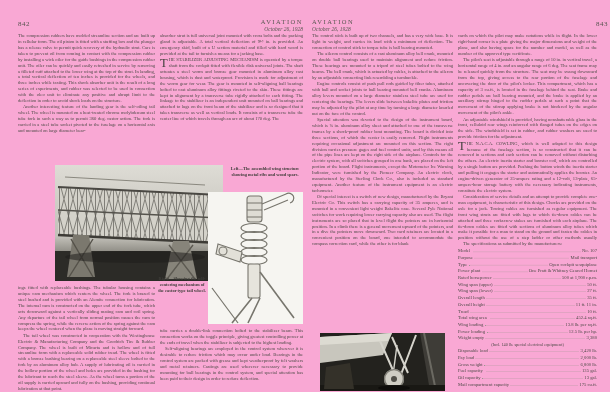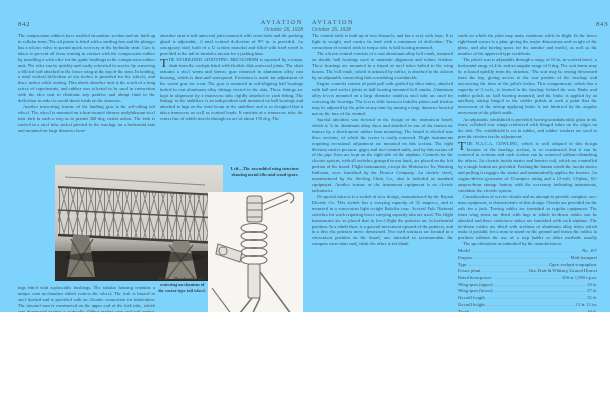--- a/index.html
+++ b/index.html
@@ -1,16 +1,16 @@
 <!DOCTYPE html>
 <html><head>
 <meta charset="utf-8">
 <style>
   html,body{margin:0;padding:0;background:#ffffff;}
-  #canvas{position:relative;width:610px;height:312px;background:#7dd3fc;overflow:hidden;
+  #canvas{position:relative;width:610px;height:392px;background:#f9a8d4;overflow:hidden;
           font-family:"Liberation Serif","DejaVu Serif",serif;}
   .pagenum{position:absolute;font-size:7px;color:#55534e;letter-spacing:.5px;}
   .hdr{position:absolute;color:#5a5852;}
   .hdr .t{font-size:6.5px;letter-spacing:1.5px;}
   .hdr .d{font-size:5.5px;font-style:italic;margin-top:1px;}
   .hdr.right{text-align:right;}
   .txt{position:absolute;transform:scale(.5);transform-origin:0 0;font-size:9.2px;
        line-height:1.28;text-align:justify;color:#4d4b47;overflow:hidden;}
   .txt p{margin:0 0 1px 0;text-indent:10px;}
   .txt p.cont{text-indent:0;}

